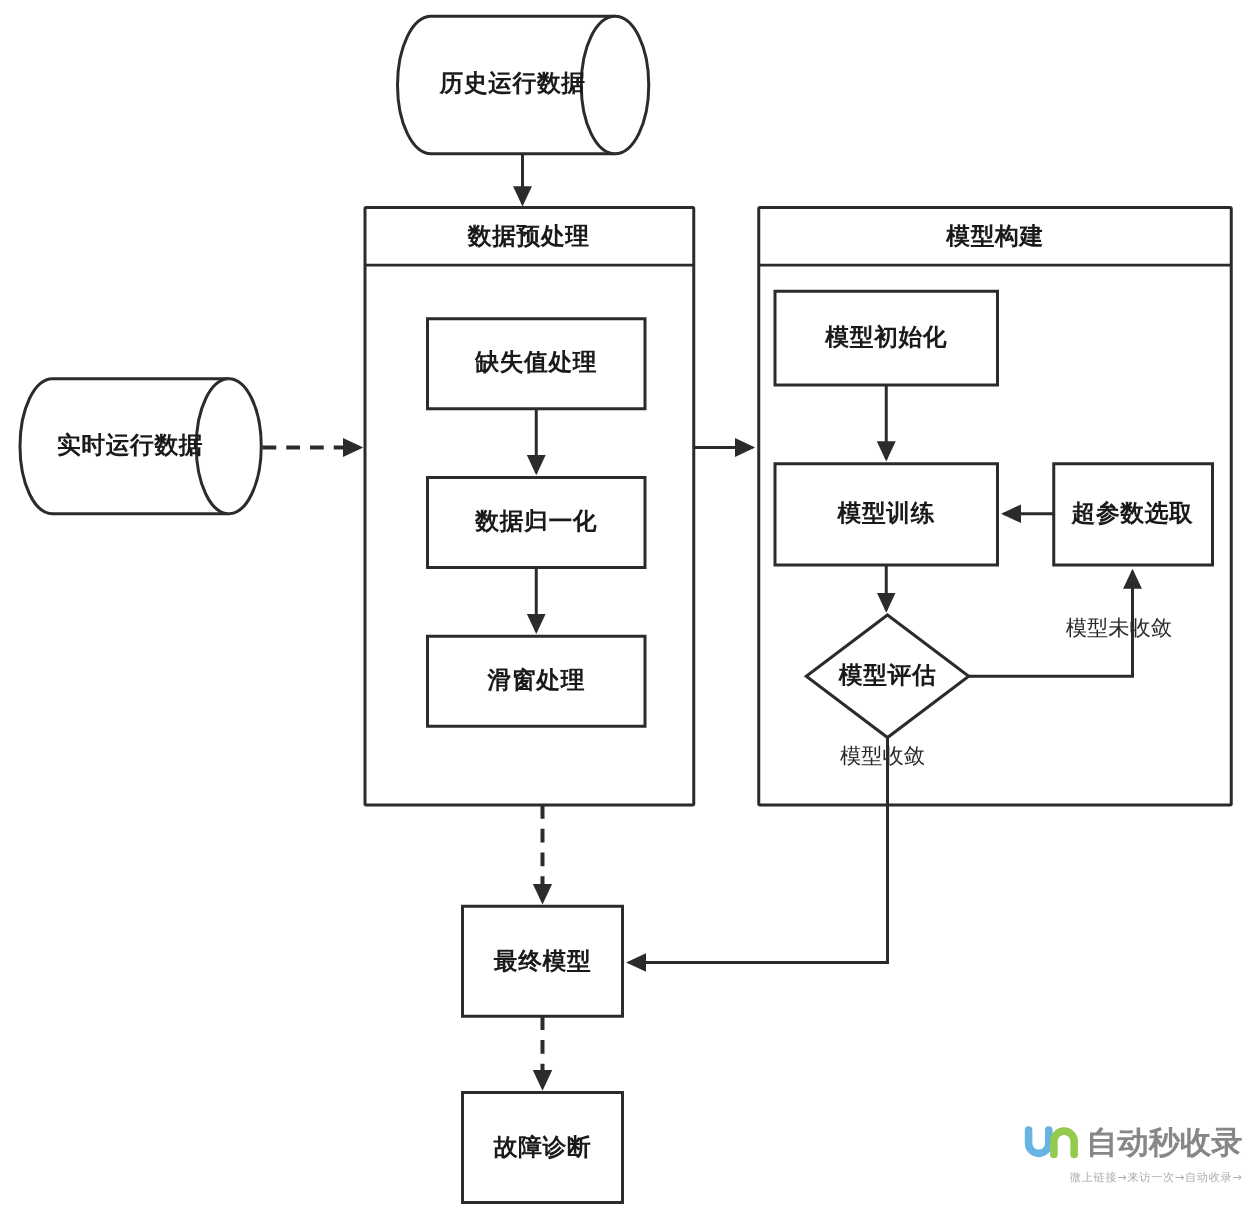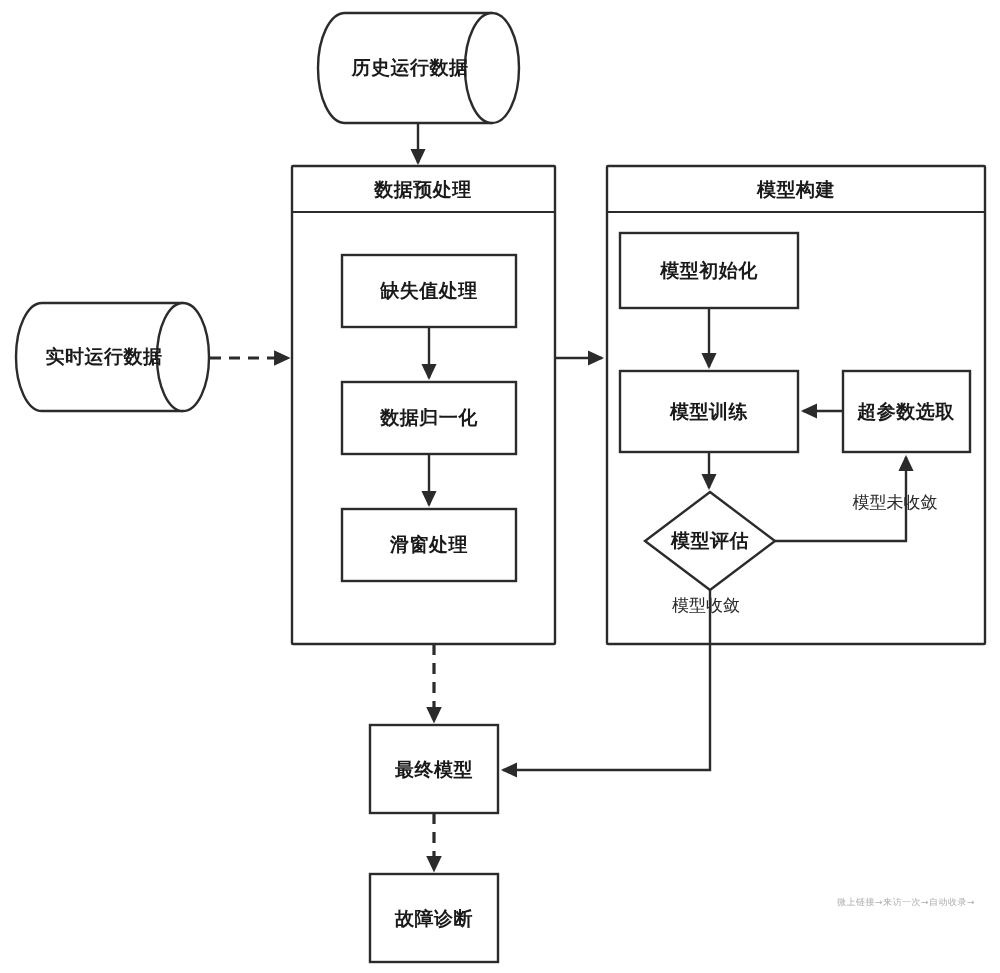--- a/index.html
+++ b/index.html
@@ -102,21 +102,21 @@
     color: #7d7d7d;
     line-height: 1;
     white-space: nowrap;
   }
   #watermark .wm-sub {
     font-family: "DejaVu Sans", "Liberation Sans", sans-serif;
     font-size: 9px;
     color: #a7a7a7;
     letter-spacing: 0.5px;
     white-space: nowrap;
-    text-align: center;
+    text-align: right;
     margin-top: 3px;
   }
 </style>
 </head>
 <body>
 
 <div id="canvas">
 
   <svg id="flow" viewBox="0 0 1000 973">
     <defs>
@@ -218,16 +218,23 @@
 
     <path class="link-solid" d="M 710 590 L 710 770 L 503 770" marker-end="url(#arrow)"></path>
     <text class="edge-label" x="706" y="606">模型收敛</text>
 
     <path class="link-dashed" d="M 434 644 L 434 720" marker-end="url(#arrowdash)"></path>
 
     <path class="link-dashed" d="M 434 813 L 434 869" marker-end="url(#arrowdash)"></path>
   </svg>
 
   <div id="watermark">
+    <div class="wm-row">
+      <svg class="wm-mark" viewBox="0 0 58 34">
+        <path d="M 6 6 L 6 19 A 10 10 0 0 0 26 19 L 26 6" fill="none" stroke="#5aaee0" stroke-width="7.5" stroke-linecap="round"></path>
+        <path d="M 31 30 L 31 17 A 10 10 0 0 1 51 17 L 51 30" fill="none" stroke="#8cc63f" stroke-width="7.5" stroke-linecap="round"></path>
+      </svg>
+      <span class="wm-text">自动秒收录</span>
+    </div>
     <div class="wm-sub">微上链接→来访一次→自动收录→</div>
   </div>
 
 </div>
 
 </body></html>

